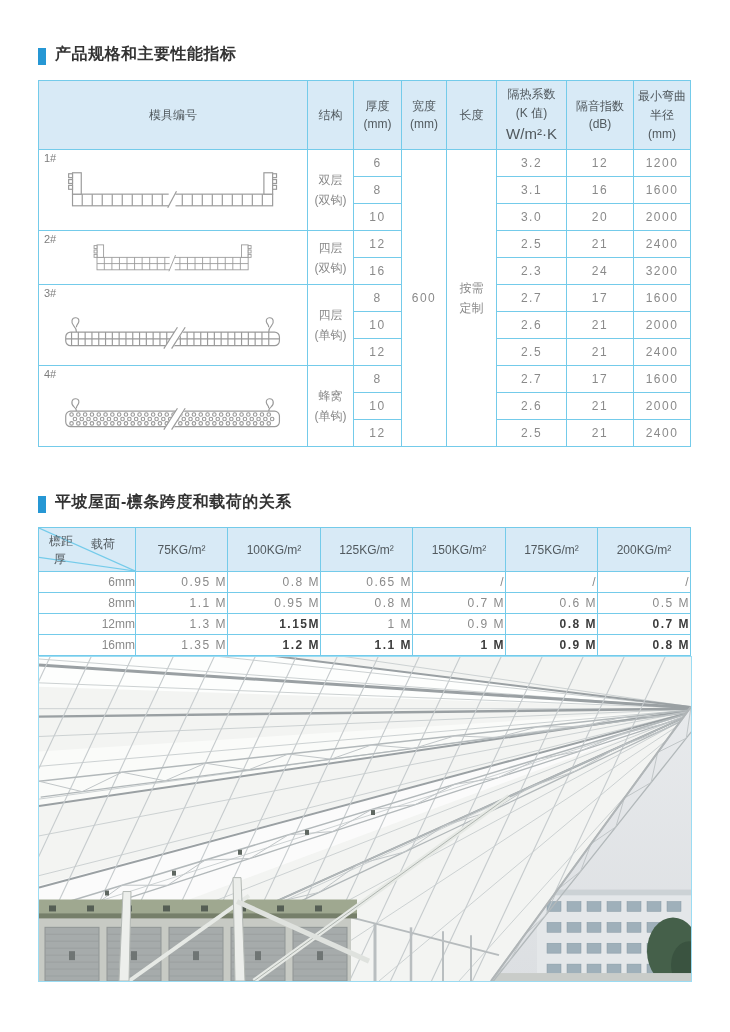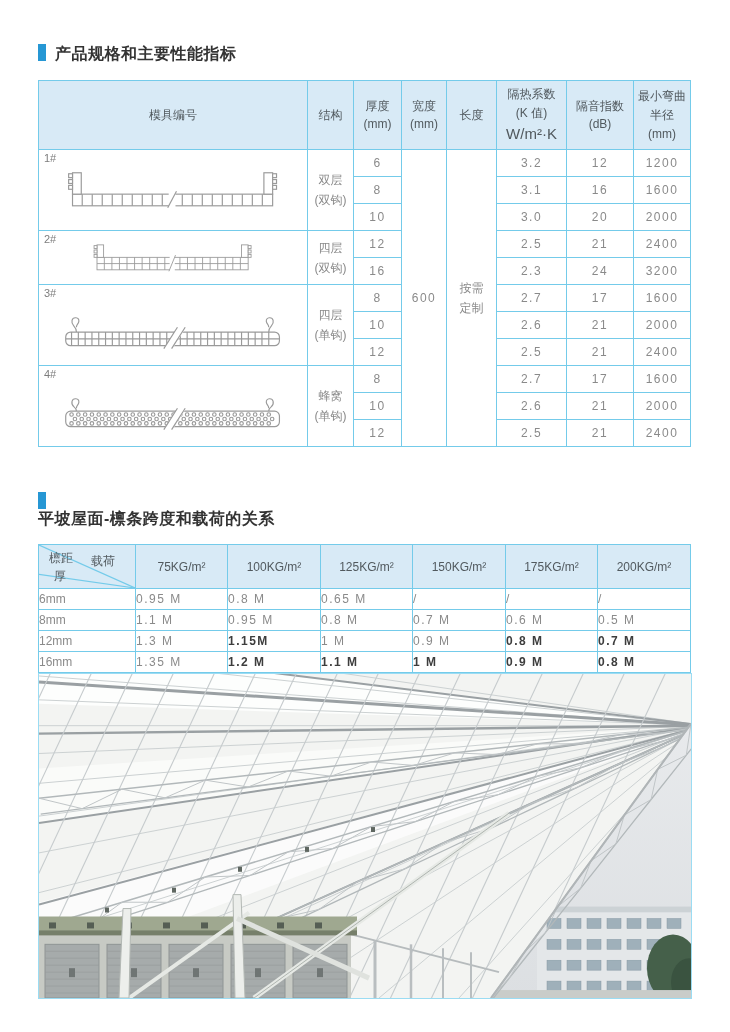--- a/index.html
+++ b/index.html
@@ -3,41 +3,41 @@
 <meta charset="utf-8">
 <style>
   * { box-sizing: border-box; }
   html,body { margin:0; padding:0; }
   body {
     width:730px; background:#ffffff;
     font-family:"Liberation Sans","DejaVu Sans",sans-serif;
   }
   .page { width:730px; height:1032px; background:#fff; overflow:hidden; }
   .content { padding:44px 38px 0; }
-  .sec-title { display:flex; align-items:flex-start; font-size:16px; font-weight:bold; color:#333; letter-spacing:.5px; }
+  .sec-title { display:flex; align-items:flex-end; font-size:16px; font-weight:bold; color:#333; letter-spacing:.5px; }
   .sec-title .marker { width:8px; height:17px; background:#2697d4; margin-right:9px; flex:none; }
-  .sec2-title { margin-top:45px;flex-direction:column; }
+  .sec2-title { margin-top:45px; }
 
   table { border-collapse:collapse; table-layout:fixed; width:652px; }
   th, td { border:1px solid #74cbea; }
   th { background:#d8eaf6; font-weight:normal; font-size:12px; color:#51595e; line-height:1.55; padding:4px 2px; text-align:center; }
 
   .t1 { margin-top:15px; }
   .t1 td { height:27px; text-align:center; font-size:12px; color:#8a8a8a; padding:0; }
   .num { letter-spacing:1.5px; }
   .unit-small { font-size:15px; }
   .profile-cell { position:relative; }
   .row-label { position:absolute; top:2px; left:5px; font-size:11px; color:#7d7d7d; letter-spacing:0; }
   .profile-wrap { position:absolute; inset:0; display:flex; align-items:center; justify-content:center; }
   .profile-wrap svg { width:87%; max-height:72%; }
   .struct-cell div, .len-cell div { line-height:1.7; }
 
   .t2 { margin-top:14px; }
   .t2 th { height:44px; }
-  .t2 td { height:21px; text-align:left; font-size:12px; color:#8a8a8a; padding:0; }
+  .t2 td { height:21px; text-align:right; font-size:12px; color:#8a8a8a; padding:0; }
   .t2 td.b { color:#3d3d3d; font-weight:bold; }
   th.corner { position:relative; padding:0; }
   .corner svg { position:absolute; inset:0; width:100%; height:100%; }
   .corner svg line { stroke:#74cbea; stroke-width:1.2; }
   .corner span { position:absolute; font-size:12px; color:#51595e; }
   .c-tl { top:4px; left:10px; }
   .c-tr { top:7px; right:20px; }
   .c-bl { top:22px; left:15px; }
 
   .photo-frame { border:1px solid #9bdcf3; height:326px; overflow:hidden; background:#e8eaec; }

